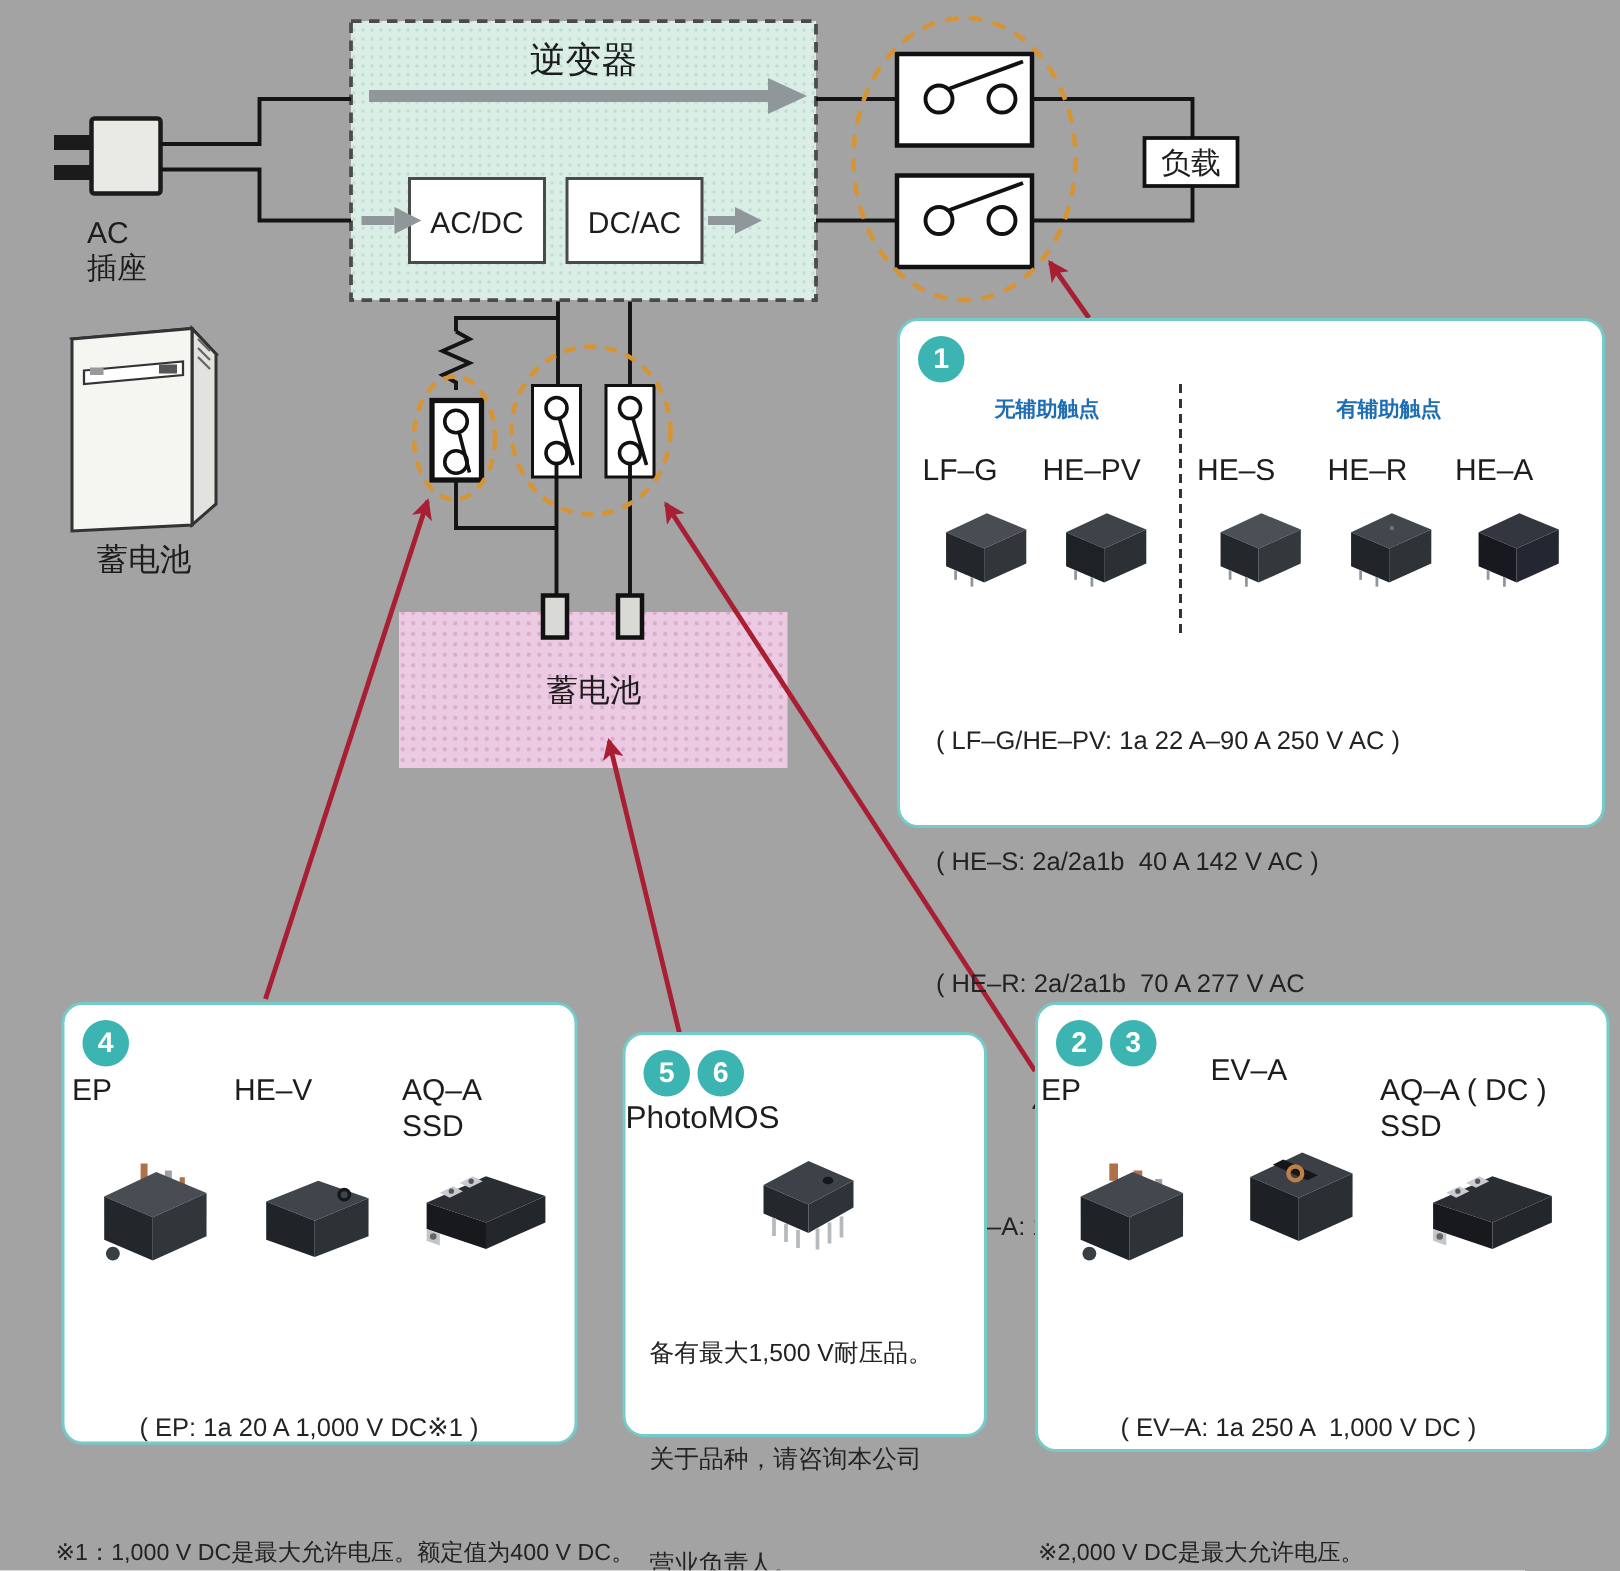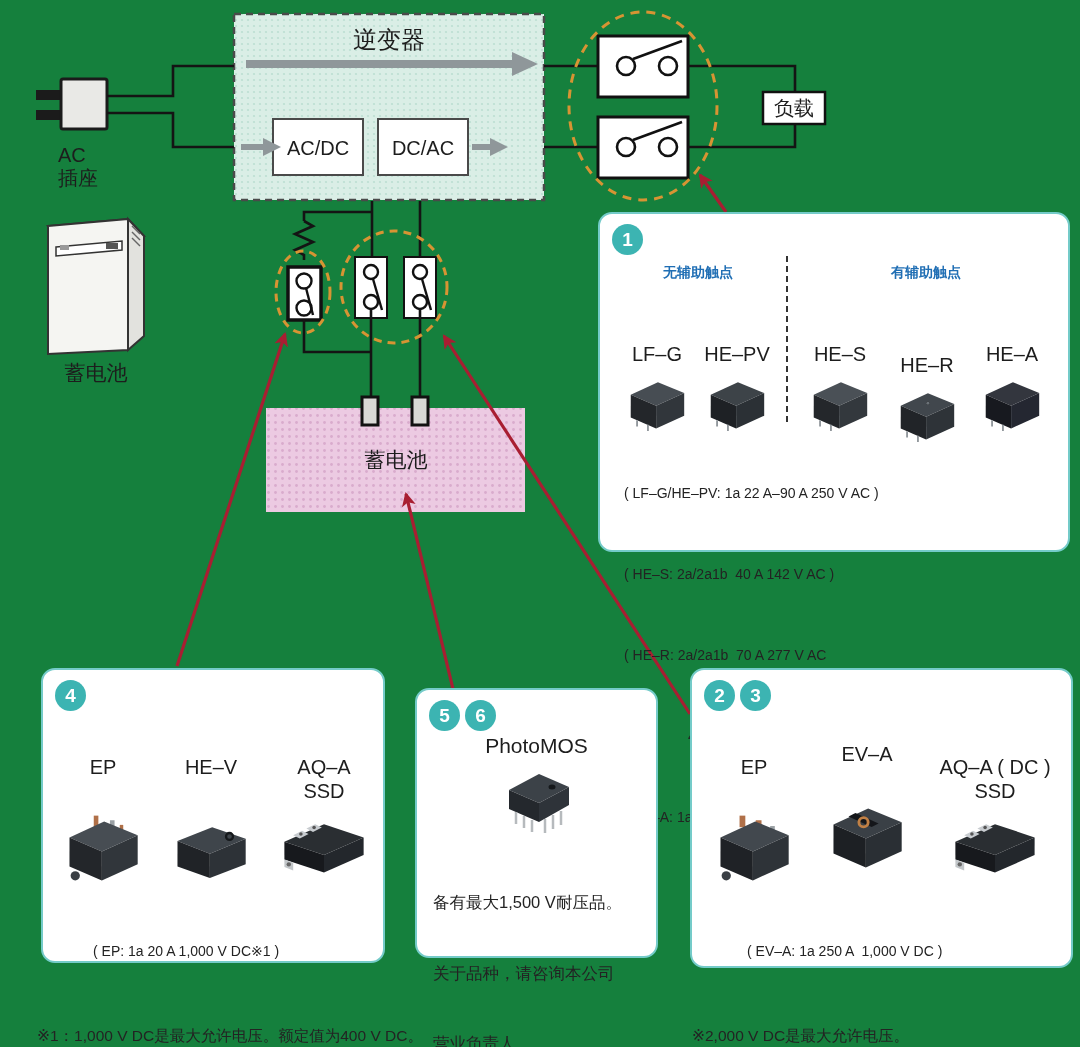--- a/index.html
+++ b/index.html
@@ -1,38 +1,38 @@
 <!DOCTYPE html>
 <html><head>
 <meta charset="utf-8">
 <style>
   html,body{margin:0;padding:0;background:#fff;}
-  .stage{position:relative;width:1080px;height:1047px;background:#15803d;overflow:hidden;
+  .stage{position:relative;width:1080px;height:1047px;background:#a3a3a3;overflow:hidden;
          font-family:"Liberation Sans","DejaVu Sans",sans-serif;}
   .schem{position:absolute;left:0;top:0;}
   .st{font-family:"Liberation Sans","DejaVu Sans",sans-serif;fill:#1d1d1d;}
   .s24{font-size:24px;} .s20{font-size:20px;} .s21{font-size:21px;}
   .wire{fill:none;stroke:#141414;stroke-width:2.6;}
 
   .panel{position:absolute;background:#fff;border:2.5px solid #74cbc9;border-radius:14px;box-sizing:border-box;}
   .badge{width:31px;height:31px;border-radius:50%;background:#3cb4b2;color:#fff;font-size:19px;
          font-weight:bold;display:flex;align-items:center;justify-content:center;}
   .badge-one{position:absolute;left:12px;top:10px;}
   .badges{position:absolute;left:12px;top:10px;display:flex;gap:5px;}
   .hdr{position:absolute;text-align:center;font-weight:bold;font-size:14px;color:#1f6eb4;white-space:nowrap;}
   .vdivider{position:absolute;width:0;border-left:2.5px dashed #333;}
-  .product{position:absolute;text-align:center;margin-top:40px;}
+  .product{position:absolute;}
   .pname{font-size:20px;color:#1d1d1d;line-height:24px;white-space:nowrap;}
   .pname-wrap{height:50px;}
   .pname-wrap.short{height:26px;}
   .cube{display:block;margin:6px auto 0 auto;}
-  .specs{position:absolute;font-size:14px;color:#232323;line-height:27px;white-space:pre;}
+  .specs{position:absolute;font-size:17px;color:#232323;line-height:27px;white-space:pre;}
   .specs .indent1{padding-left:64px;}
   .fnote{position:absolute;font-size:15.5px;color:#232323;line-height:21.5px;white-space:pre;}
-  .p56-title{position:absolute;left:0;top:44px;width:100%;text-align:center;font-size:21px;color:#1d1d1d;}
+  .p56-title{position:absolute;left:0;top:44px;width:100%;font-size:21px;color:#1d1d1d;}
   .chip{position:absolute;left:50%;top:68px;transform:translateX(-50%);}
   .p56-text{position:absolute;left:16px;top:154px;font-size:16.5px;line-height:23.5px;color:#232323;white-space:pre;}
 </style>
 </head>
 <body>
 
 <div class="stage">
 
   <svg class="schem" width="1080" height="1047" viewBox="0 0 1080 1047">
     <defs>
@@ -200,21 +200,21 @@
           <div class="pname">HE–PV</div>
         </div>
       <svg class="cube" width="66" height="58" viewBox="0 0 72 64">
         <polygon points="7,23 37,9 66,21 35,35" fill="#3d4348"></polygon>
           <polygon points="7,23 35,35 35,60 7,48" fill="#1e2125"></polygon>
         <polygon points="35,35 66,21 66,46 35,60" fill="#2b3035"></polygon>
         <line x1="14" y1="51" x2="14" y2="58" stroke="#8f959a" stroke-width="2"></line>
           <line x1="26" y1="56" x2="26" y2="63" stroke="#8f959a" stroke-width="2"></line>
       </svg>
     </div>
-    <div class="product" style="left:285px;top:99px;width:84px">
+    <div class="product" style="left:285px;top:88px;width:84px">
       <div class="pname-wrap short">
           <div class="pname">HE–R</div>
         </div>
       <svg class="cube" width="66" height="58" viewBox="0 0 72 64">
         <polygon points="7,23 37,9 66,21 35,35" fill="#41474d"></polygon>
           <polygon points="7,23 35,35 35,60 7,48" fill="#212428"></polygon>
         <polygon points="35,35 66,21 66,46 35,60" fill="#2e3338"></polygon>
         <circle cx="37" cy="20" r="1.8" fill="#6b7joint"></circle>
           <circle cx="37" cy="20" r="1.8" fill="#6b7278"></circle>
         <line x1="14" y1="51" x2="14" y2="58" stroke="#8f959a" stroke-width="2"></line>

